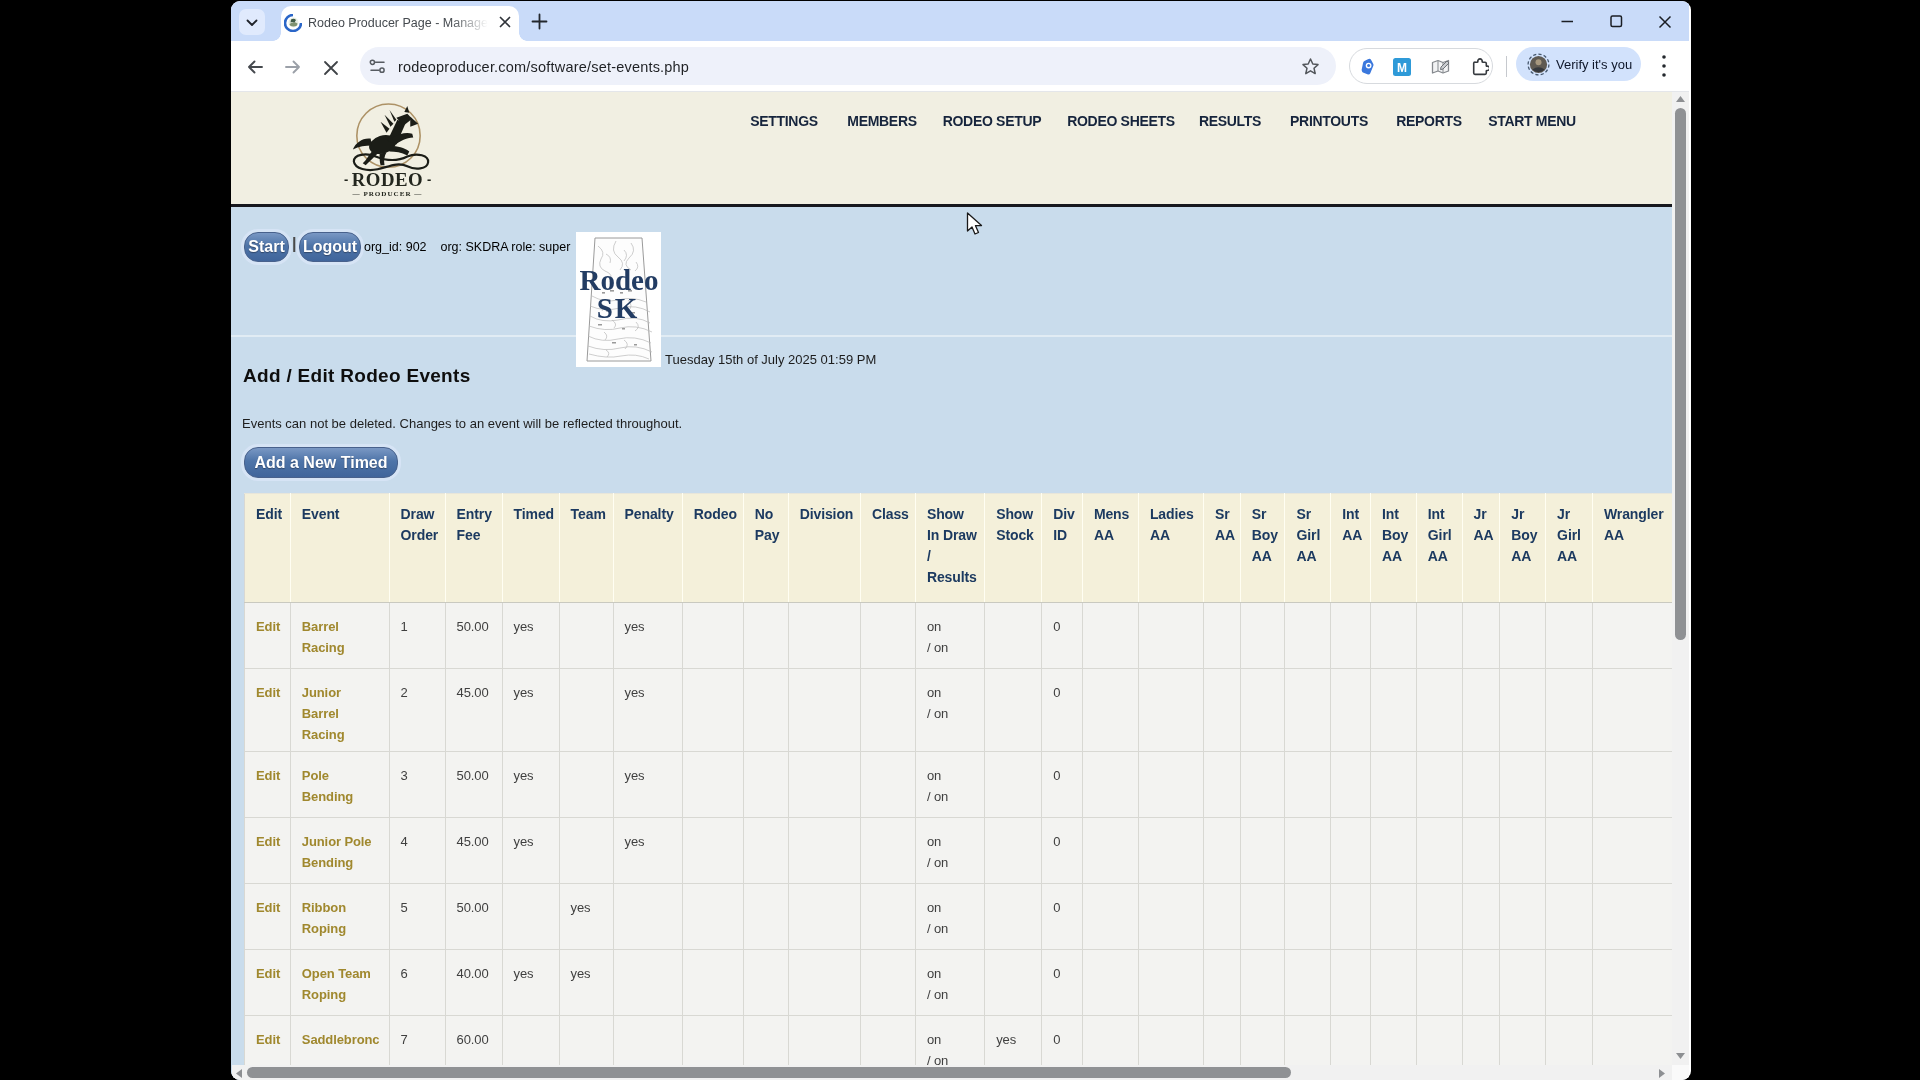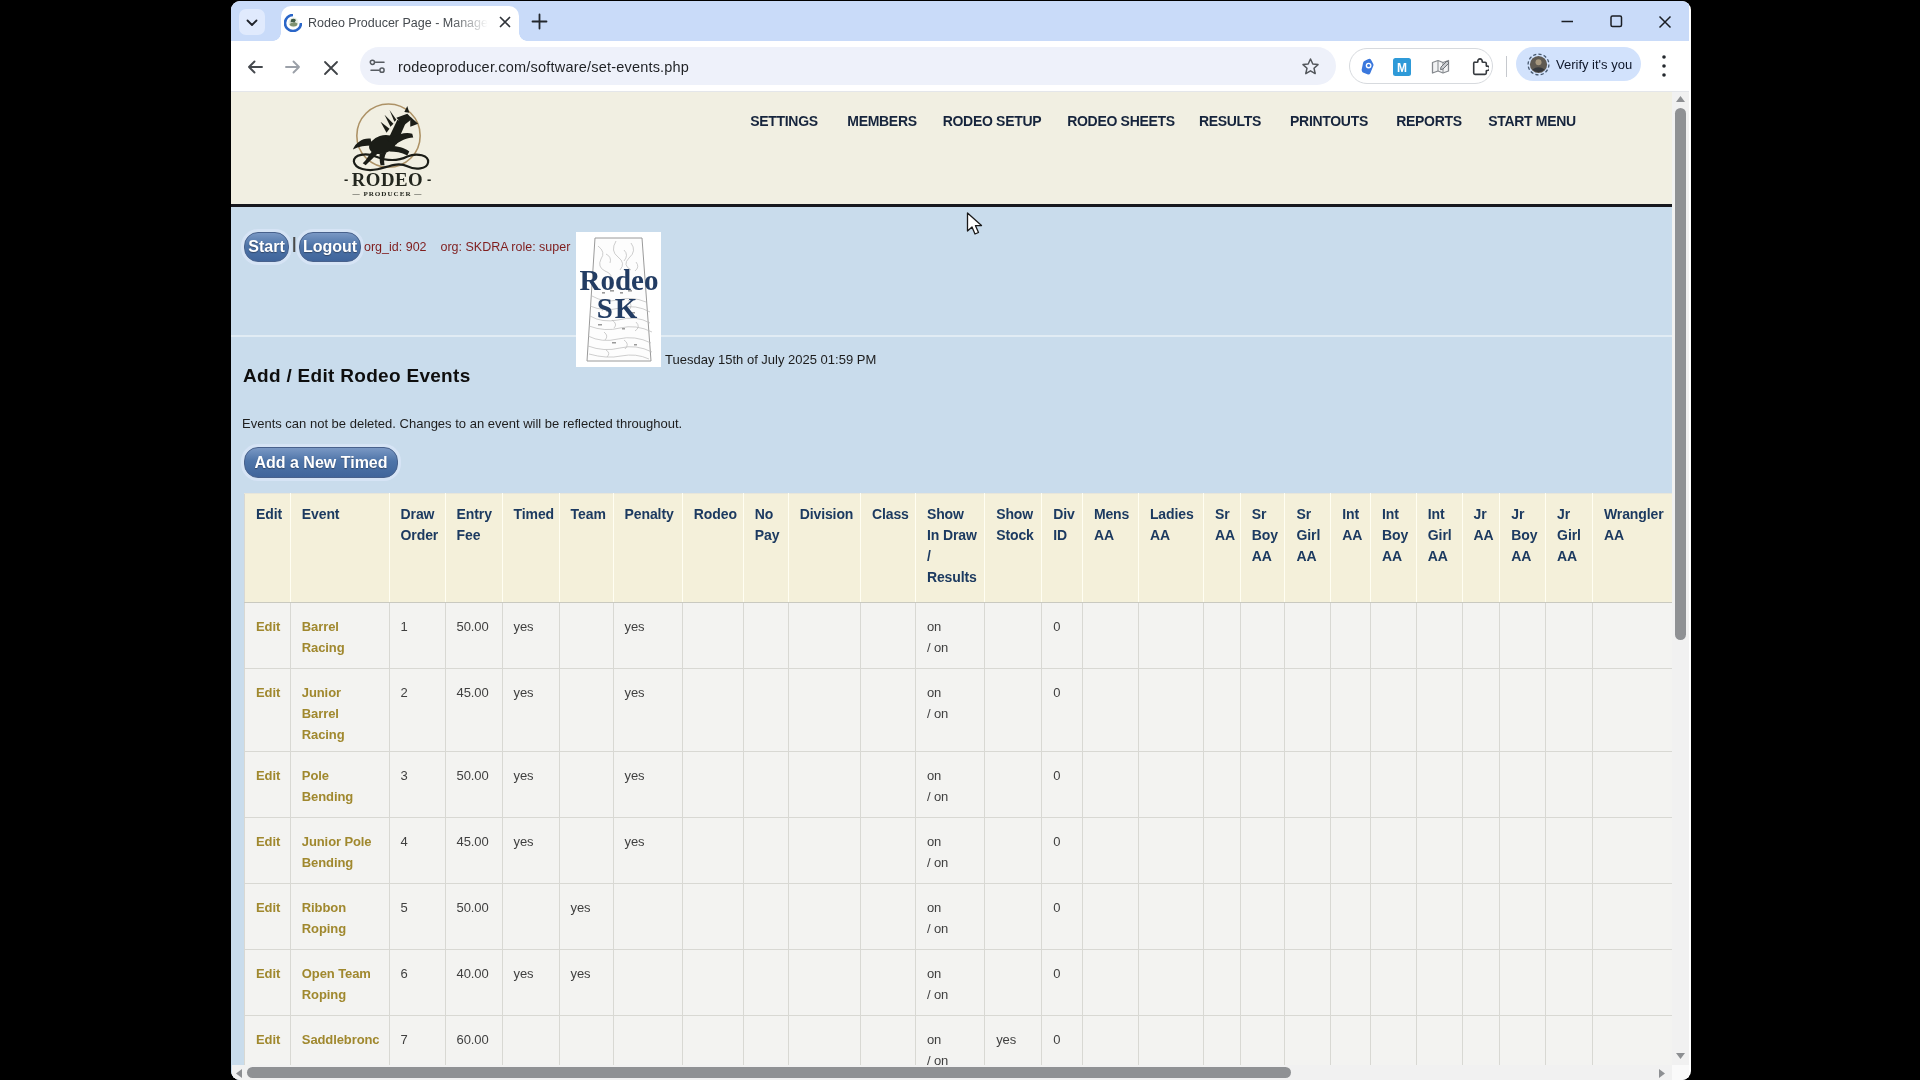--- a/index.html
+++ b/index.html
@@ -36,21 +36,21 @@
     font-size:15px; font-weight:bold; color:#16243c; white-space:nowrap; }
   #nav span { position:absolute; top:21px; transform:translateX(-50%); font-size:14px; letter-spacing:-0.3px;margin-left:6px; }
   #content { position:absolute; left:0; top:115px; width:1441px; height:664px; }
   .btn { position:absolute; border-radius:14px; color:#fff; font-weight:bold; text-align:center;
     background:linear-gradient(#7a98c4, #4e74a8 45%, #40659b);
     border:1px solid #48618c;
     box-shadow:0 0 0 3px rgba(215,228,246,0.95);
     text-shadow:0 1px 1px rgba(30,40,60,0.55); }
   #startbtn { left:13px; top:25px; width:45px; height:30px; font-size:16px; line-height:28px; }
   #logoutbtn { left:68px; top:25px; width:62px; height:30px; font-size:16px; line-height:28px; }
-  #orgtxt { position:absolute; left:133px; top:33px; font-size:12.5px; color:#7f1d1d; }
+  #orgtxt { position:absolute; left:133px; top:33px; font-size:12.5px; color:#000000; }
   #mapbox { position:absolute; left:345px; top:25px; width:85px; height:135px; background:#fff; }
   #datetxt { position:absolute; left:434px; top:145px; font-size:13px; color:#1c1c1c; }
   #h1 { position:absolute; left:12px; top:158px; font-size:19px; font-weight:bold; color:#0e0e0e;
     letter-spacing:0.3px; }
   #para { position:absolute; left:11px; top:209px; font-size:13px; color:#1e1e1e; }
   #addbtn { left:13px; top:240px; width:154px; height:31px; font-size:16px; line-height:29px; }
   #faint { position:absolute; left:0px; top:128px; width:1441px; height:2px; background:rgba(255,255,255,0.45); }
   
   #tbl { position:absolute; left:13px; top:286px; width:1457px; border-collapse:collapse; table-layout:fixed;
     font-size:13px; line-height:21px; letter-spacing:-0.1px; background:#f3f3f1; }

